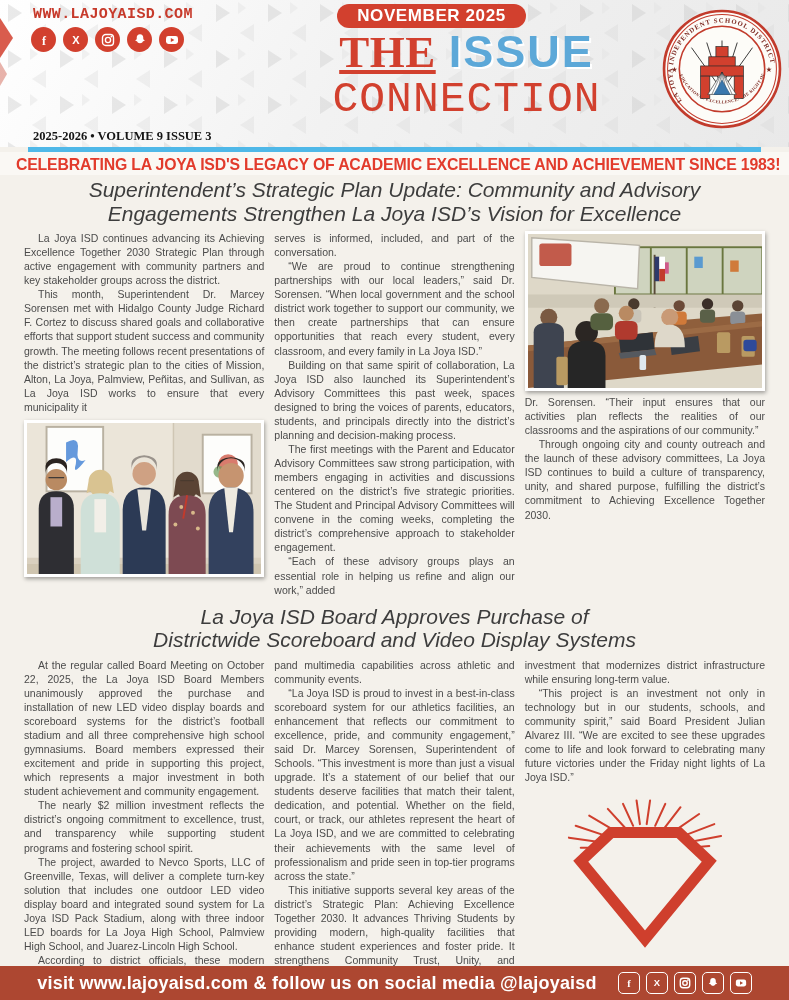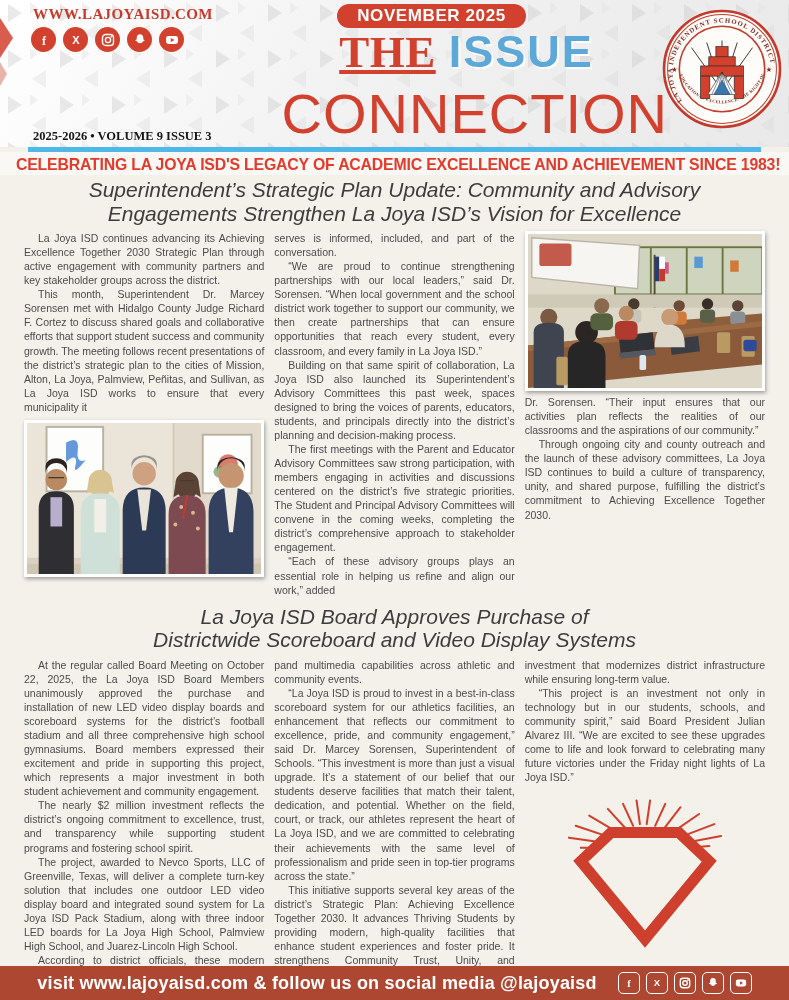--- a/index.html
+++ b/index.html
@@ -2,29 +2,29 @@
 <html><head>
 <meta charset="utf-8">
 <style>
   * { box-sizing: border-box; }
   body { margin: 0; background: #9a9a9a; font-family: "Liberation Sans", sans-serif; }
   .page { position: relative; width: 789px; height: 1000px; margin: 0 auto; background: #f4f1eb; overflow: hidden; box-shadow: 0 0 8px rgba(0,0,0,.4); }
 
   
   .header { position: relative; height: 147px; background: linear-gradient(120deg, #ffffff 0%, #f2f2f2 45%, #e9e9e9 100%); overflow: hidden; }
   .header-pattern { position: absolute; inset: 0; }
-  .site-url { position: absolute; left: 33px; top: 6px; font-family: Liberation Serif, serif; font-weight: 700; font-size: 15px; letter-spacing: .4px; color: #c73a2b; text-decoration: none; }
+  .site-url { position: absolute; left: 33px; top: 6px; font-family: Liberation Mono, monospace; font-weight: 700; font-size: 15px; letter-spacing: .4px; color: #c73a2b; text-decoration: none; }
   .socials { position: absolute; left: 31px; top: 27px; display: flex; gap: 7px; }
   .soc { width: 25px; height: 25px; border-radius: 50%; background: #d2402e; display: flex; align-items: center; justify-content: center; cursor: pointer; }
   .masthead { position: absolute; top: 2px; left: 50%; transform: translateX(calc(-50% + 72px)); width: 370px; text-align: center; line-height: 1; }
   .pill { display: inline-block; background: #d2402e; color: #fff; font-weight: 700; font-size: 17px; letter-spacing: .6px; padding: 3px 20px 4px; border-radius: 15px; margin: 2px 70px 1px 0; }
   .mast-line1 { font-size: 45px; letter-spacing: .5px; }
   .mast-the { font-family: "Liberation Serif", serif; font-weight: 700; color: #d2402e; text-decoration: underline; }
   .mast-pack { font-weight: 800; color: #5ca8d8; letter-spacing: 2px; text-shadow: 2px 2px 0 #ffffff; }
-  .mast-connection { font-family: Liberation Sans, sans-serif; color: #d2402e; font-size: 56px; letter-spacing: 1px; margin-top: 11px; }
+  .mast-connection { font-family: Liberation Mono, monospace; color: #d2402e; font-size: 43px; letter-spacing: 1px; margin-top: 3px; }
   .volume { position: absolute; left: 33px; bottom: 3px; font-family: "Liberation Serif", serif; font-weight: 700; font-size: 12.5px; color: #151515; }
   .seal { position: absolute; right: 7px; top: 9px; width: 120px; height: 120px; }
 
   .divider { height: 5px; background: #4fb8e8; margin: 0 28px; }
 
   
   .banner { background: #faf8f4; text-align: center; padding: 3px 0 1px; }
   .banner-text { display: inline-block; color: #e23b2c; font-weight: 700; font-size: 16.5px; letter-spacing: -.2px; transform: scaleX(.96); white-space: nowrap; }
 
   

